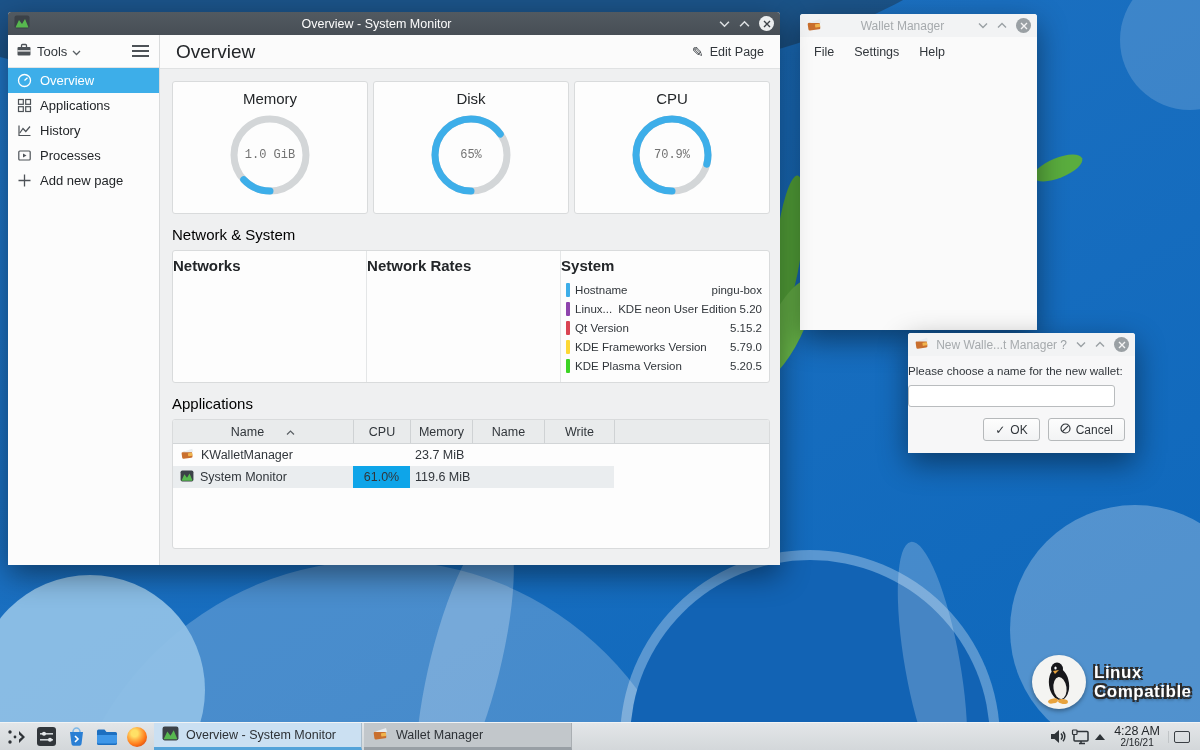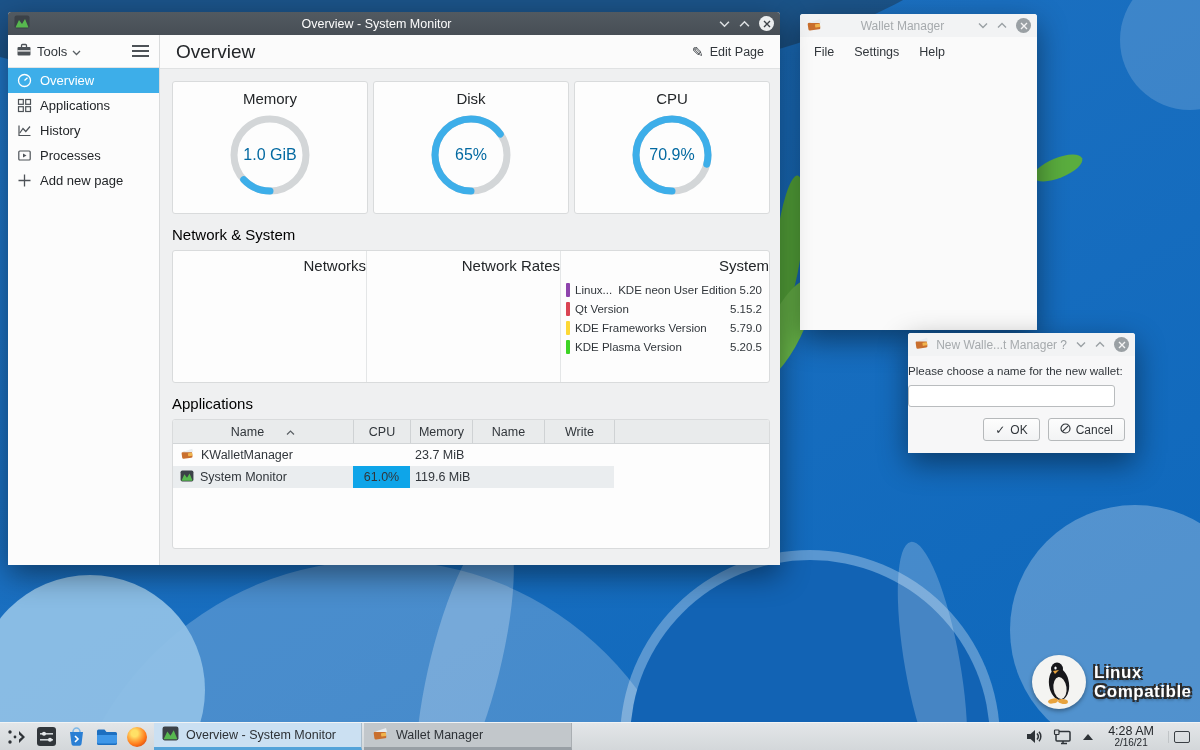--- a/index.html
+++ b/index.html
@@ -62,28 +62,28 @@
 
   .sm-content { flex:1; padding:12px 10px 10px 12px; overflow:hidden; }
   .card { background:#fdfdfd; border:1px solid #d9dbdc; border-radius:3px; }
 
   .gauge-row { display:flex; gap:5px; }
   .gauge-card { flex:1; height:133px; display:flex; flex-direction:column; align-items:center; padding-top:8px; }
   .gauge-title { font-size:15px; color:#232629; }
   .gauge-wrap { position:relative; width:92px; height:92px; margin-top:2px; }
   .gauge-wrap svg { position:absolute; inset:0; }
   .gauge-label { position:absolute; inset:0; display:flex; align-items:center; justify-content:center;
-    font-size:16px; color:#0369a1; }
+    font-size:12px; color:#737373;font-family:Liberation Mono, monospace; }
 
   .section-heading { font-size:15px; color:#000000; margin:12px 0 7px 0; }
 
   .netsys-card { height:133px; display:flex; }
   .netsys-col { flex:1; padding-top:6px; }
   .netsys-col + .netsys-col { border-left:1px solid #e4e6e7; }
-  .netsys-col-title { text-align:right; font-size:15px; color:#232629; margin-bottom:6px; }
+  .netsys-col-title { text-align:left; font-size:15px; color:#232629; margin-bottom:6px;font-weight:bold; }
   .sysrow { display:flex; align-items:center; height:19px; padding:0 7px 0 5px; font-size:11.5px; }
   .sysrow .bar { width:4px; height:14px; border-radius:1px; margin-right:5px; flex:0 0 auto; }
   .sysrow .lbl { white-space:nowrap; }
   .sysrow .val { margin-left:auto; white-space:nowrap; padding-left:6px; }
 
   .apps-card { height:130px; overflow:hidden; }
   .apps-head { display:flex; height:24px; background:#e9ebec; border-bottom:1px solid #d2d5d7; align-items:stretch; }
   .hcell { display:flex; align-items:center; justify-content:center; font-size:12.5px; color:#31363b; }
   .hcell + .hcell { border-left:1px solid #cfd2d4; }
   .hc-name{ width:180px; gap:22px; } .hc-cpu{ width:57px; } .hc-mem{ width:62px; }
@@ -116,21 +116,21 @@
 
   
   .taskbar { position:absolute; left:0; bottom:0; width:1200px; height:28px;
     background:linear-gradient(#e3e6e8,#d3d7da); border-top:1px solid #f2f4f5;
     display:flex; align-items:stretch; }
   .launchers { display:flex; align-items:center; gap:7px; padding:0 6px 0 5px; }
   .launch-icon { width:23px; height:23px; display:flex; align-items:center; justify-content:center; }
   .task-btn { width:208px; display:flex; align-items:center; gap:7px; padding:0 8px; font-size:12.5px; color:#2d3136; }
   .task-btn.active { background:#cbe0f2; border-bottom:3px solid #54a3d9; border-right:1px solid #aabdcb; }
   .task-btn.inactive { background:#c2c7cb; border-bottom:3px solid #989fa0; border-bottom-color:#989fa5; border-right:1px solid #a9aeb2; margin-left:2px; }
-  .tray { margin-left:auto; display:flex; align-items:center; gap:10px; padding-right:6px; }
+  .tray { margin-left:auto; display:flex; align-items:center; gap:4px; padding-right:6px; }
   .tray-icon { display:flex; align-items:center; justify-content:center; }
   .clock { text-align:center; line-height:12px; padding:0 4px; }
   .clock .time { font-size:12.5px; color:#24282c; }
   .clock .date { font-size:10px; color:#24282c; }
   .show-desktop { width:26px; display:flex; align-items:center; justify-content:center; border-left:1px solid #c0c4c7; }
   .sd-rect { width:16px; height:12px; border:1.6px solid #3a3f44; border-radius:2px; background:transparent; }
 </style>
 </head>
 <body>
 
@@ -336,20 +336,25 @@
           <div class="card netsys-card">
             <div class="netsys-col">
               <div class="netsys-col-title">Networks</div>
             </div>
             <div class="netsys-col">
               <div class="netsys-col-title">Network Rates</div>
             </div>
             <div class="netsys-col">
               <div class="netsys-col-title">System</div>
               <div class="sysrow">
+                <span class="bar" style="background: rgb(61, 174, 233);"></span>
+                <span class="lbl">Hostname</span>
+                <span class="val">pingu-box</span>
+              </div>
+              <div class="sysrow">
                 <span class="bar" style="background: rgb(142, 68, 173);"></span>
                 <span class="lbl">Linux...</span>
                 <span class="val">KDE neon User Edition 5.20</span>
               </div>
               <div class="sysrow">
                 <span class="bar" style="background: rgb(218, 68, 83);"></span>
                 <span class="lbl">Qt Version</span>
                 <span class="val">5.15.2</span>
               </div>
               <div class="sysrow">

